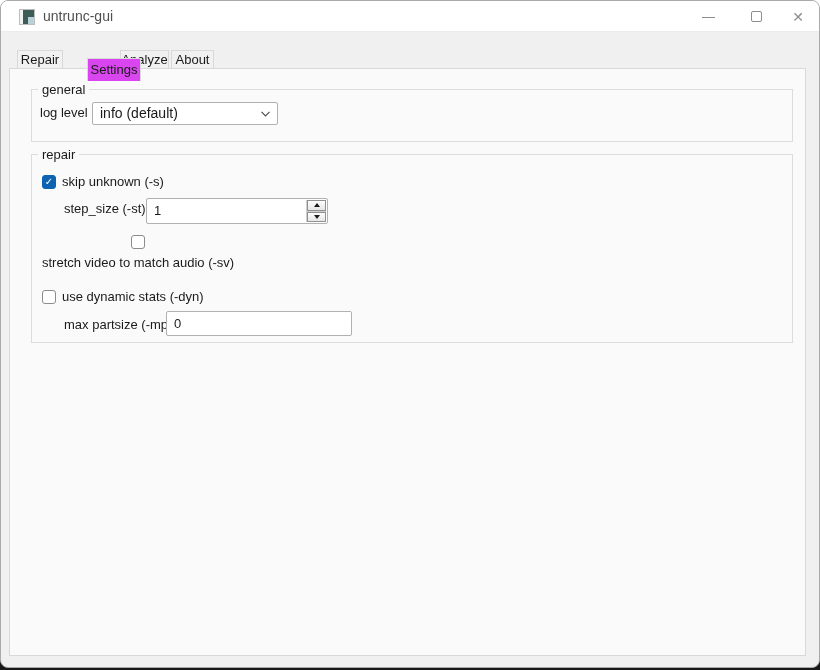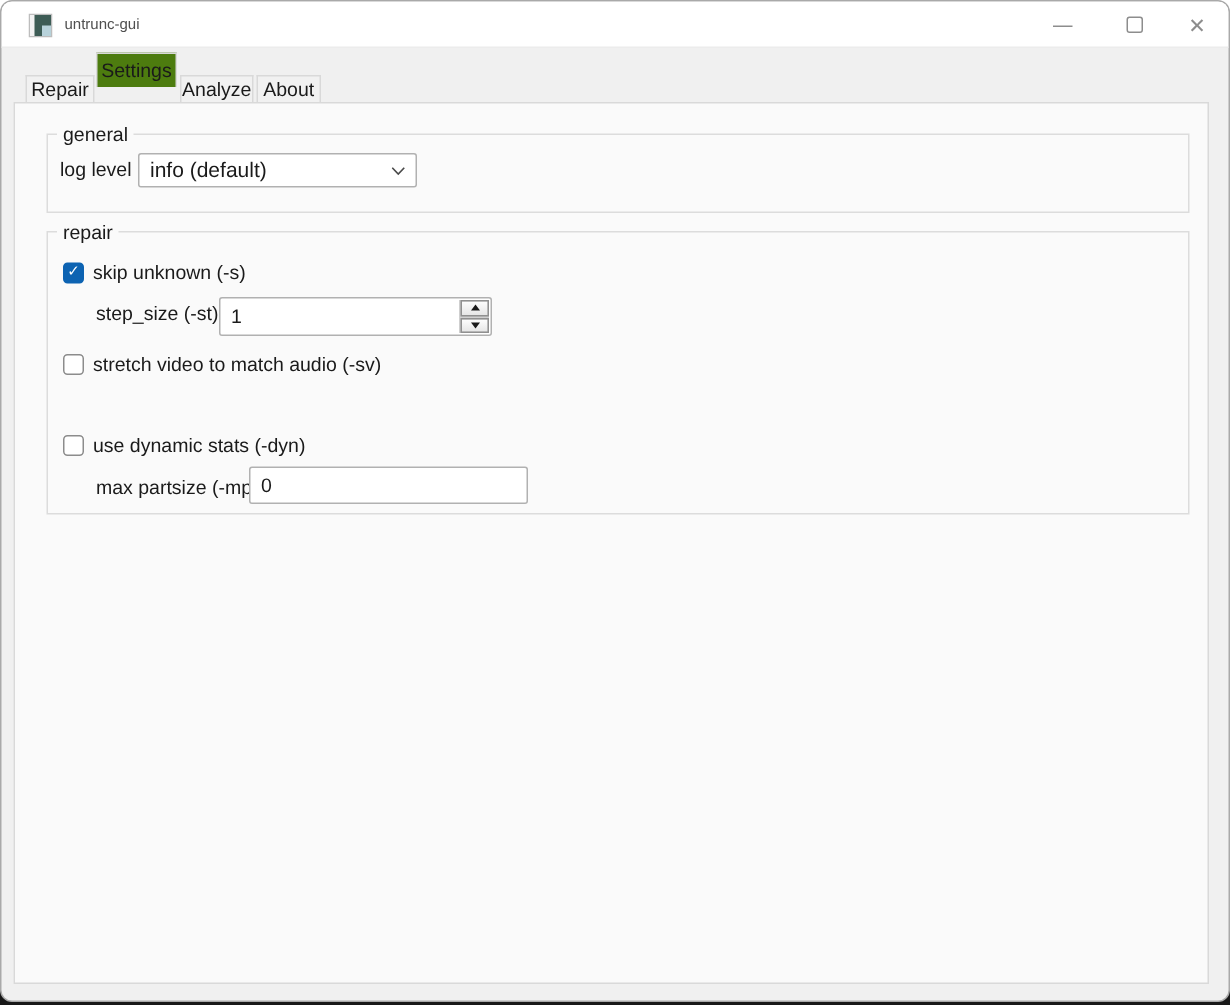--- a/index.html
+++ b/index.html
@@ -24,40 +24,40 @@
   }
   
   .titlebar {
     position: absolute; left: 0; top: 0; right: 0; height: 31px;
     background: #ffffff;
     border-bottom: 1px solid #ececec;
   }
   .app-icon { position: absolute; left: 18px; top: 8px; width: 16px; height: 16px; }
   .title-text {
     position: absolute; left: 42px; top: 0; height: 31px; line-height: 31px;
-    color: #4f4f4f; font-size: 10px;
+    color: #4f4f4f; font-size: 14px;
   }
   .ctl { position: absolute; top: 0; width: 30px; height: 31px; display: flex; align-items: center; justify-content: center; }
   .ctl-min { left: 692px; }
   .ctl-max { left: 740px; }
   .ctl-close { left: 782px; }
   .glyph-min { width: 13px; height: 0; border-top: 1px solid #8d8d8d; margin-top: 1px; }
   .glyph-max { width: 11px; height: 11px; border: 1px solid #8d8d8d; border-radius: 2px; }
   .glyph-close { color: #8d8d8d; font-size: 14px; line-height: 14px; }
   
   .tab {
     position: absolute; top: 49px; height: 19px;
     background: #f1f1f1;
     border: 1px solid #d9d9d9; border-bottom: none;
     text-align: center; line-height: 18px; font-size: 13px;
     z-index: 1;
   }
   .tab.active {
-    top: 34px; height: 23px; line-height: 21px;
-    background: #4d7c0f; z-index: 3;
+    top: 57px; height: 23px; line-height: 21px;
+    background: #d946ef; z-index: 3; margin-left: 23px;
   }
   .tab-repair  { left: 16px;  width: 46px; }
   .tab-settings{ left: 63px;  width: 54px; }
   .tab-analyze { left: 119px; width: 49px; }
   .tab-about   { left: 170px; width: 43px; }
   
   .pane {
     position: absolute; left: 8px; top: 67px; width: 797px; height: 588px;
     background: #fafafa; border: 1px solid #d9d9d9; z-index: 2;
   }
@@ -174,21 +174,21 @@
       <div class="spin-buttons">
         <div class="spin-btn">
             <div class="tri-up"></div>
           </div>
         <div class="spin-btn">
             <div class="tri-down"></div>
           </div>
       </div>
     </div>
 
-    <div class="cbrow" style="top:80px;">
+    <div class="cbrow" style="top:80px;flex-direction:column;">
       <span class="checkbox">
         
       </span>
       <span>stretch video to match audio (-sv)</span>
     </div>
 
 
     <div class="cbrow" style="top:134px;">
       <span class="checkbox">
         

